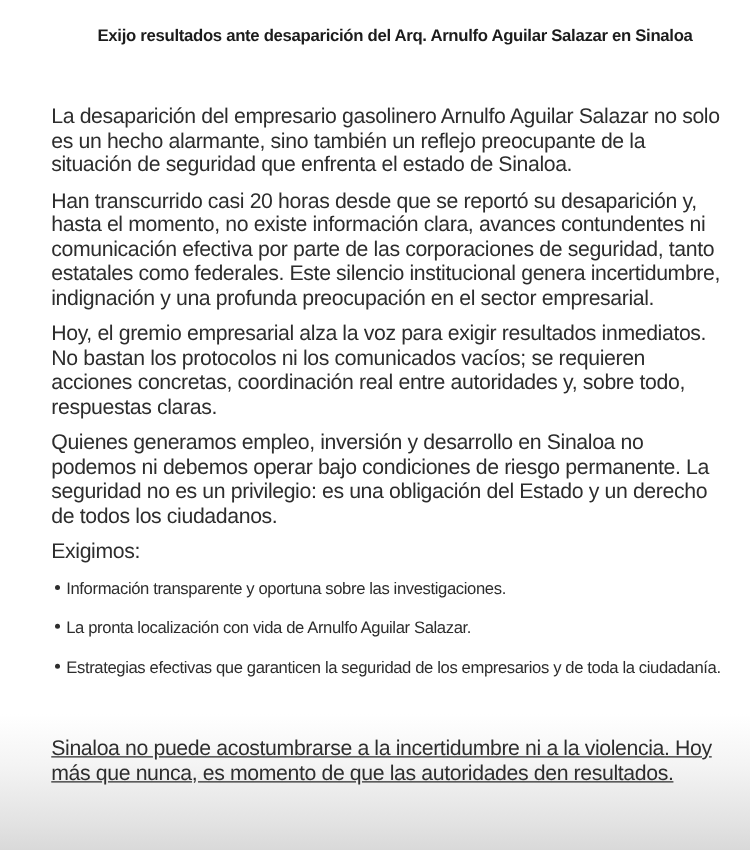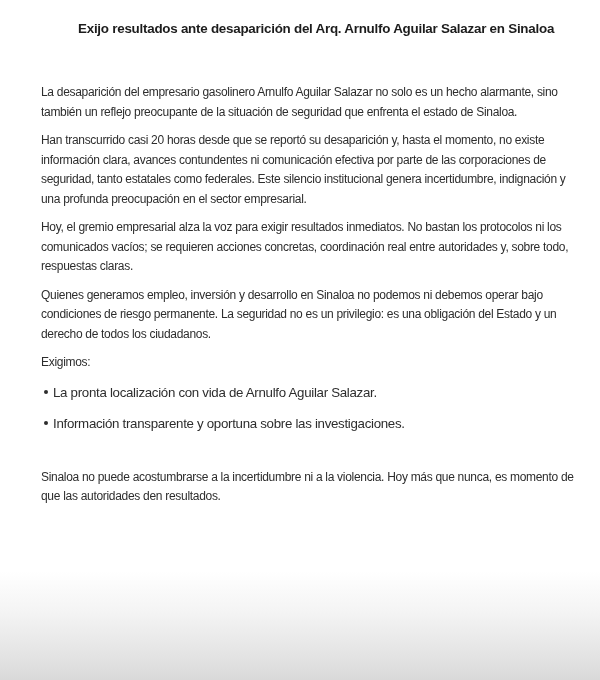--- a/index.html
+++ b/index.html
@@ -33,21 +33,21 @@
       letter-spacing: -0.25px;
       white-space: nowrap;
     }
     .content {
       position: absolute;
       left: 41px;
       top: 83px;
       width: 540px;
     }
     .para {
-      font-size: 12px;
+      font-size: 17px;
       line-height: 19.5px;
       margin: 0 0 9px 0;
       letter-spacing: -0.3px;
       color: #2d2d2d;
     }
     .exigimos {
       margin-bottom: 10px;
     }
     .bullet {
       font-size: 13.3px;
@@ -59,39 +59,43 @@
     .bullet .dot {
       display: inline-block;
       width: 4px;
       height: 4px;
       background: #2d2d2d;
       border-radius: 50%;
       margin: 0 5px 2px 3px;
       vertical-align: middle;
     }
     .closing {
-      margin-top: 34px;
+      margin-top: 46px;
+      text-decoration: underline;
     }
   </style>
 </head>
 <body>
 
 <div class="page">
   <div class="title">Exijo resultados ante desaparición del Arq. Arnulfo Aguilar Salazar en Sinaloa</div>
 
   <div class="content">
     <p class="para">La desaparición del empresario gasolinero Arnulfo Aguilar Salazar no solo es un hecho alarmante, sino también un reflejo preocupante de la situación de seguridad que enfrenta el estado de Sinaloa.</p>
     <p class="para">Han transcurrido casi 20 horas desde que se reportó su desaparición y, hasta el momento, no existe información clara, avances contundentes ni comunicación efectiva por parte de las corporaciones de seguridad, tanto estatales como federales. Este silencio institucional genera incertidumbre, indignación y una profunda preocupación en el sector empresarial.</p>
     <p class="para">Hoy, el gremio empresarial alza la voz para exigir resultados inmediatos. No bastan los protocolos ni los comunicados vacíos; se requieren acciones concretas, coordinación real entre autoridades y, sobre todo, respuestas claras.</p>
     <p class="para">Quienes generamos empleo, inversión y desarrollo en Sinaloa no podemos ni debemos operar bajo condiciones de riesgo permanente. La seguridad no es un privilegio: es una obligación del Estado y un derecho de todos los ciudadanos.</p>
 
     <p class="para exigimos">Exigimos:</p>
 
     <div class="bullet">
+      <span class="dot"></span><span>Información transparente y oportuna sobre las investigaciones.</span>
+    </div>
+    <div class="bullet">
       <span class="dot"></span><span>La pronta localización con vida de Arnulfo Aguilar Salazar.</span>
     </div>
     <div class="bullet">
-      <span class="dot"></span><span>Información transparente y oportuna sobre las investigaciones.</span>
+      <span class="dot"></span><span>Estrategias efectivas que garanticen la seguridad de los empresarios y de toda la ciudadanía.</span>
     </div>
 
     <p class="para closing">Sinaloa no puede acostumbrarse a la incertidumbre ni a la violencia. Hoy más que nunca, es momento de que las autoridades den resultados.</p>
   </div>
 </div>
 
 </body></html>

